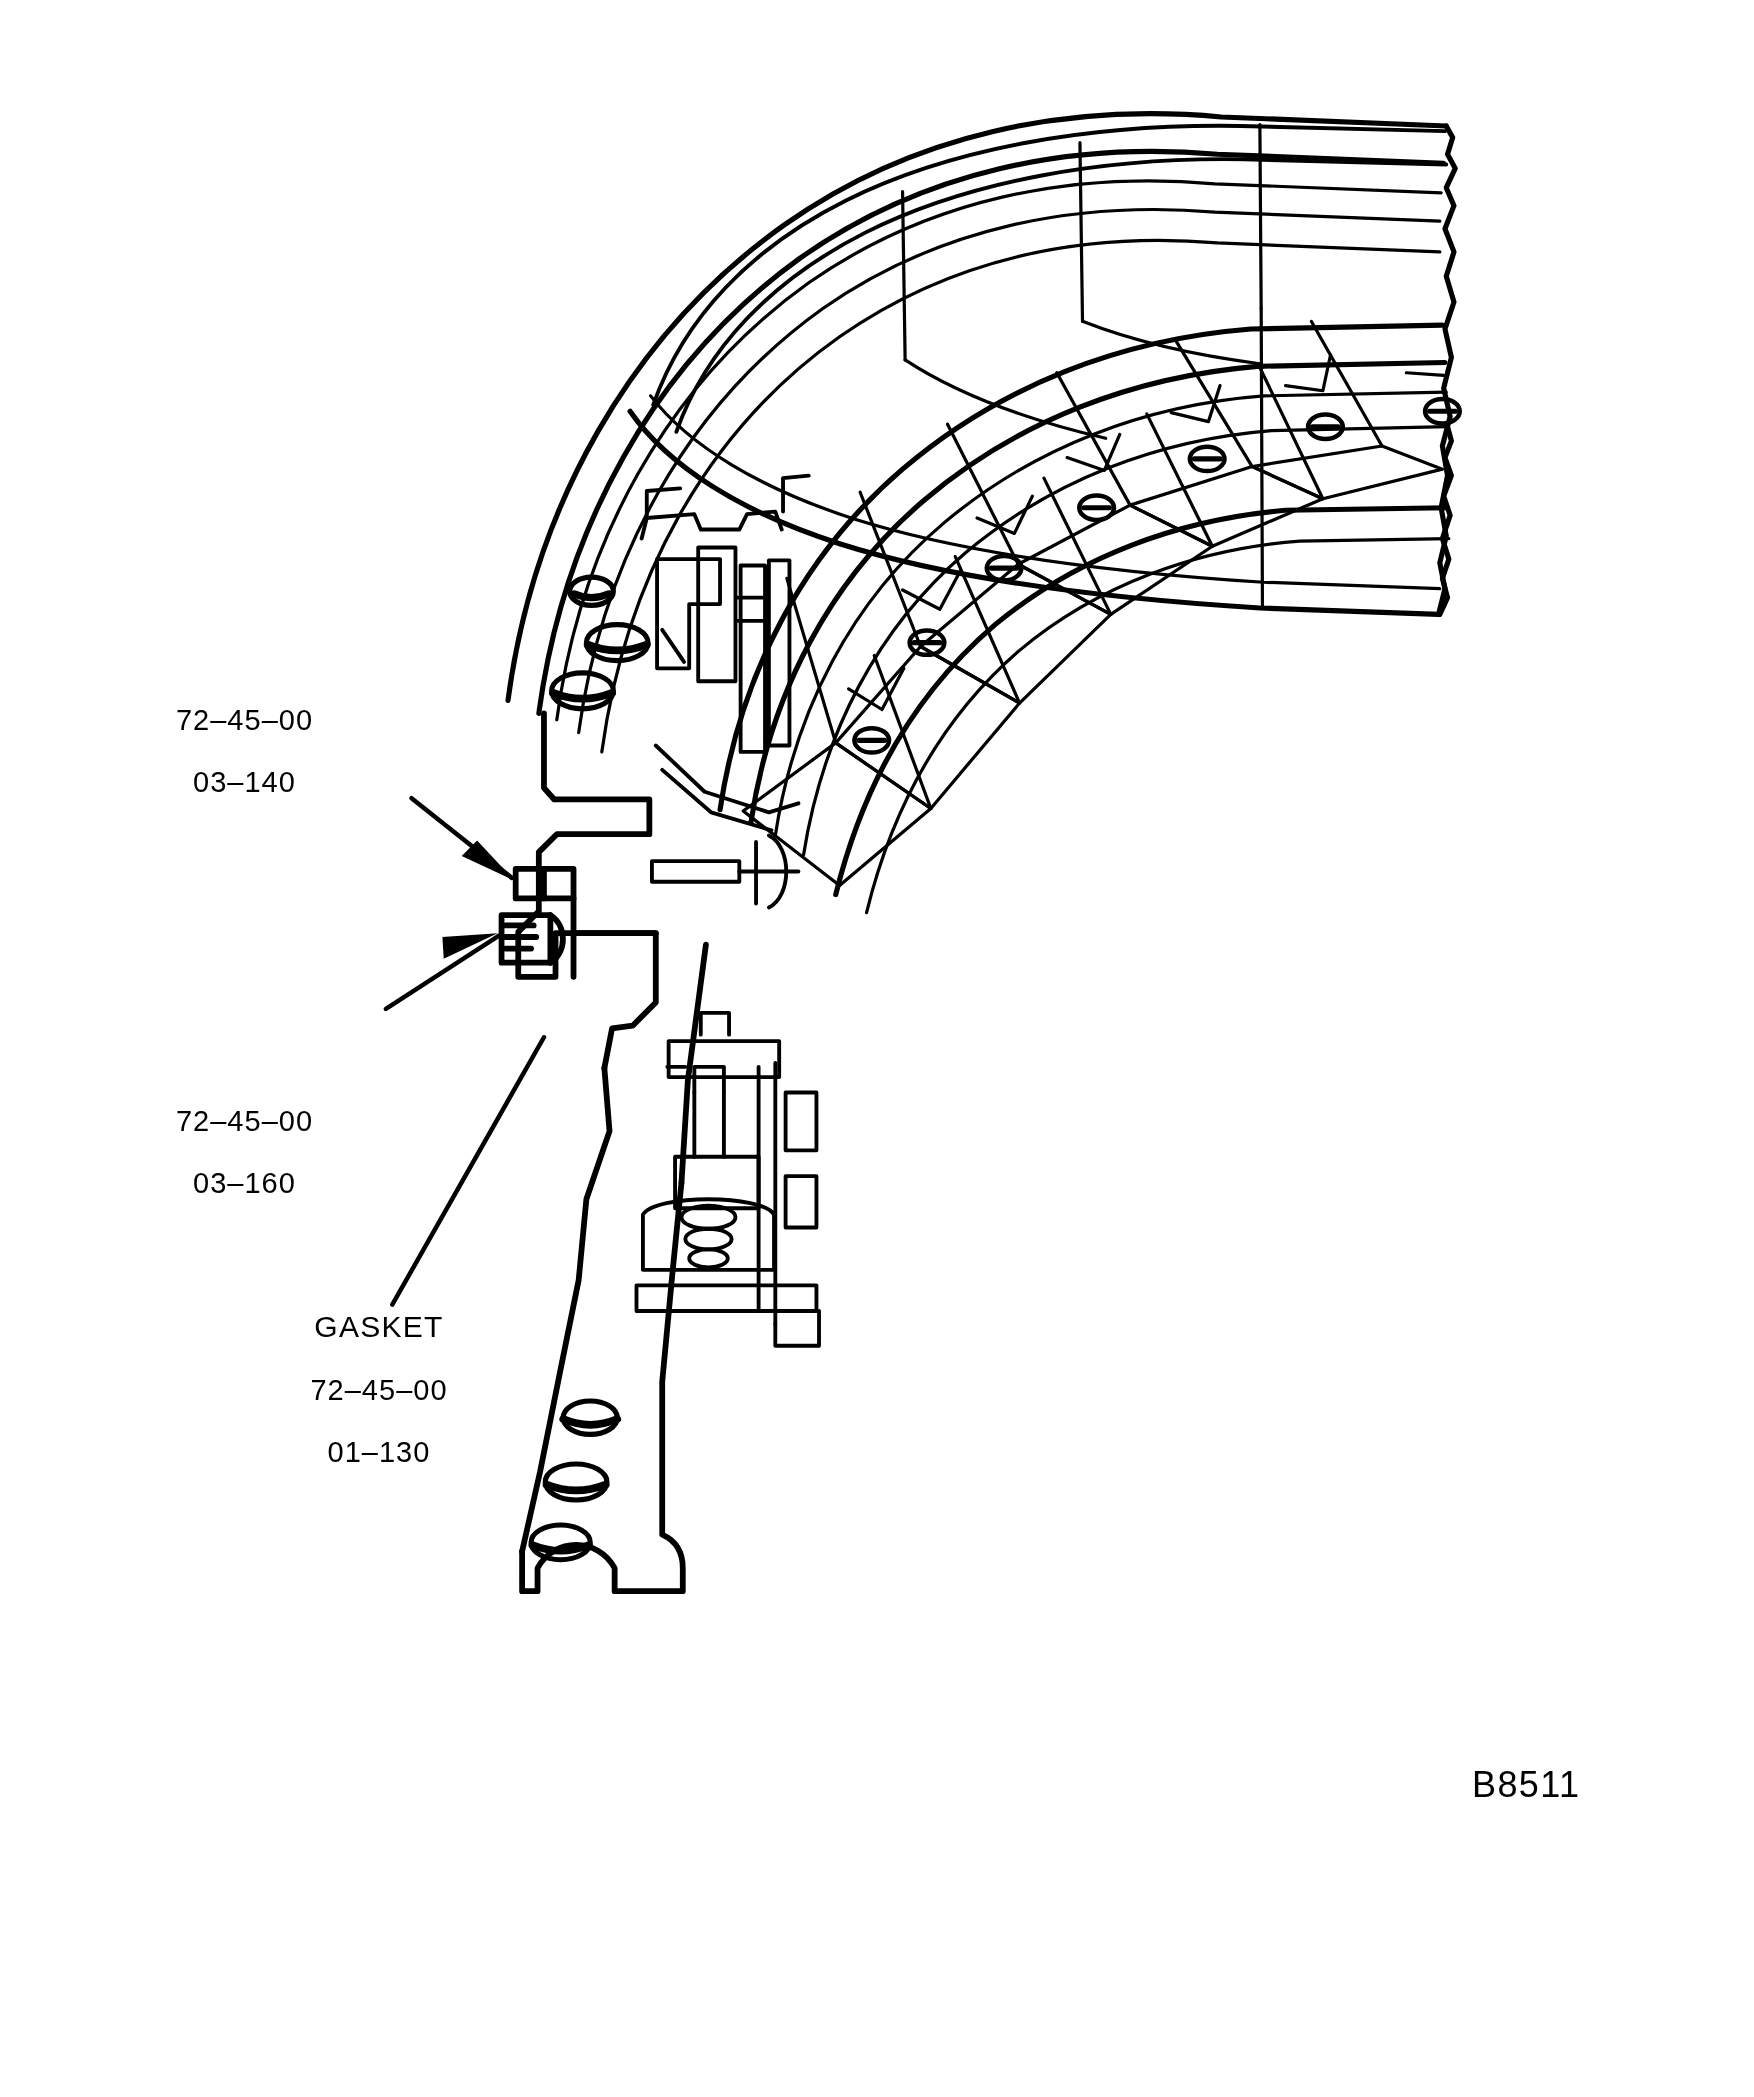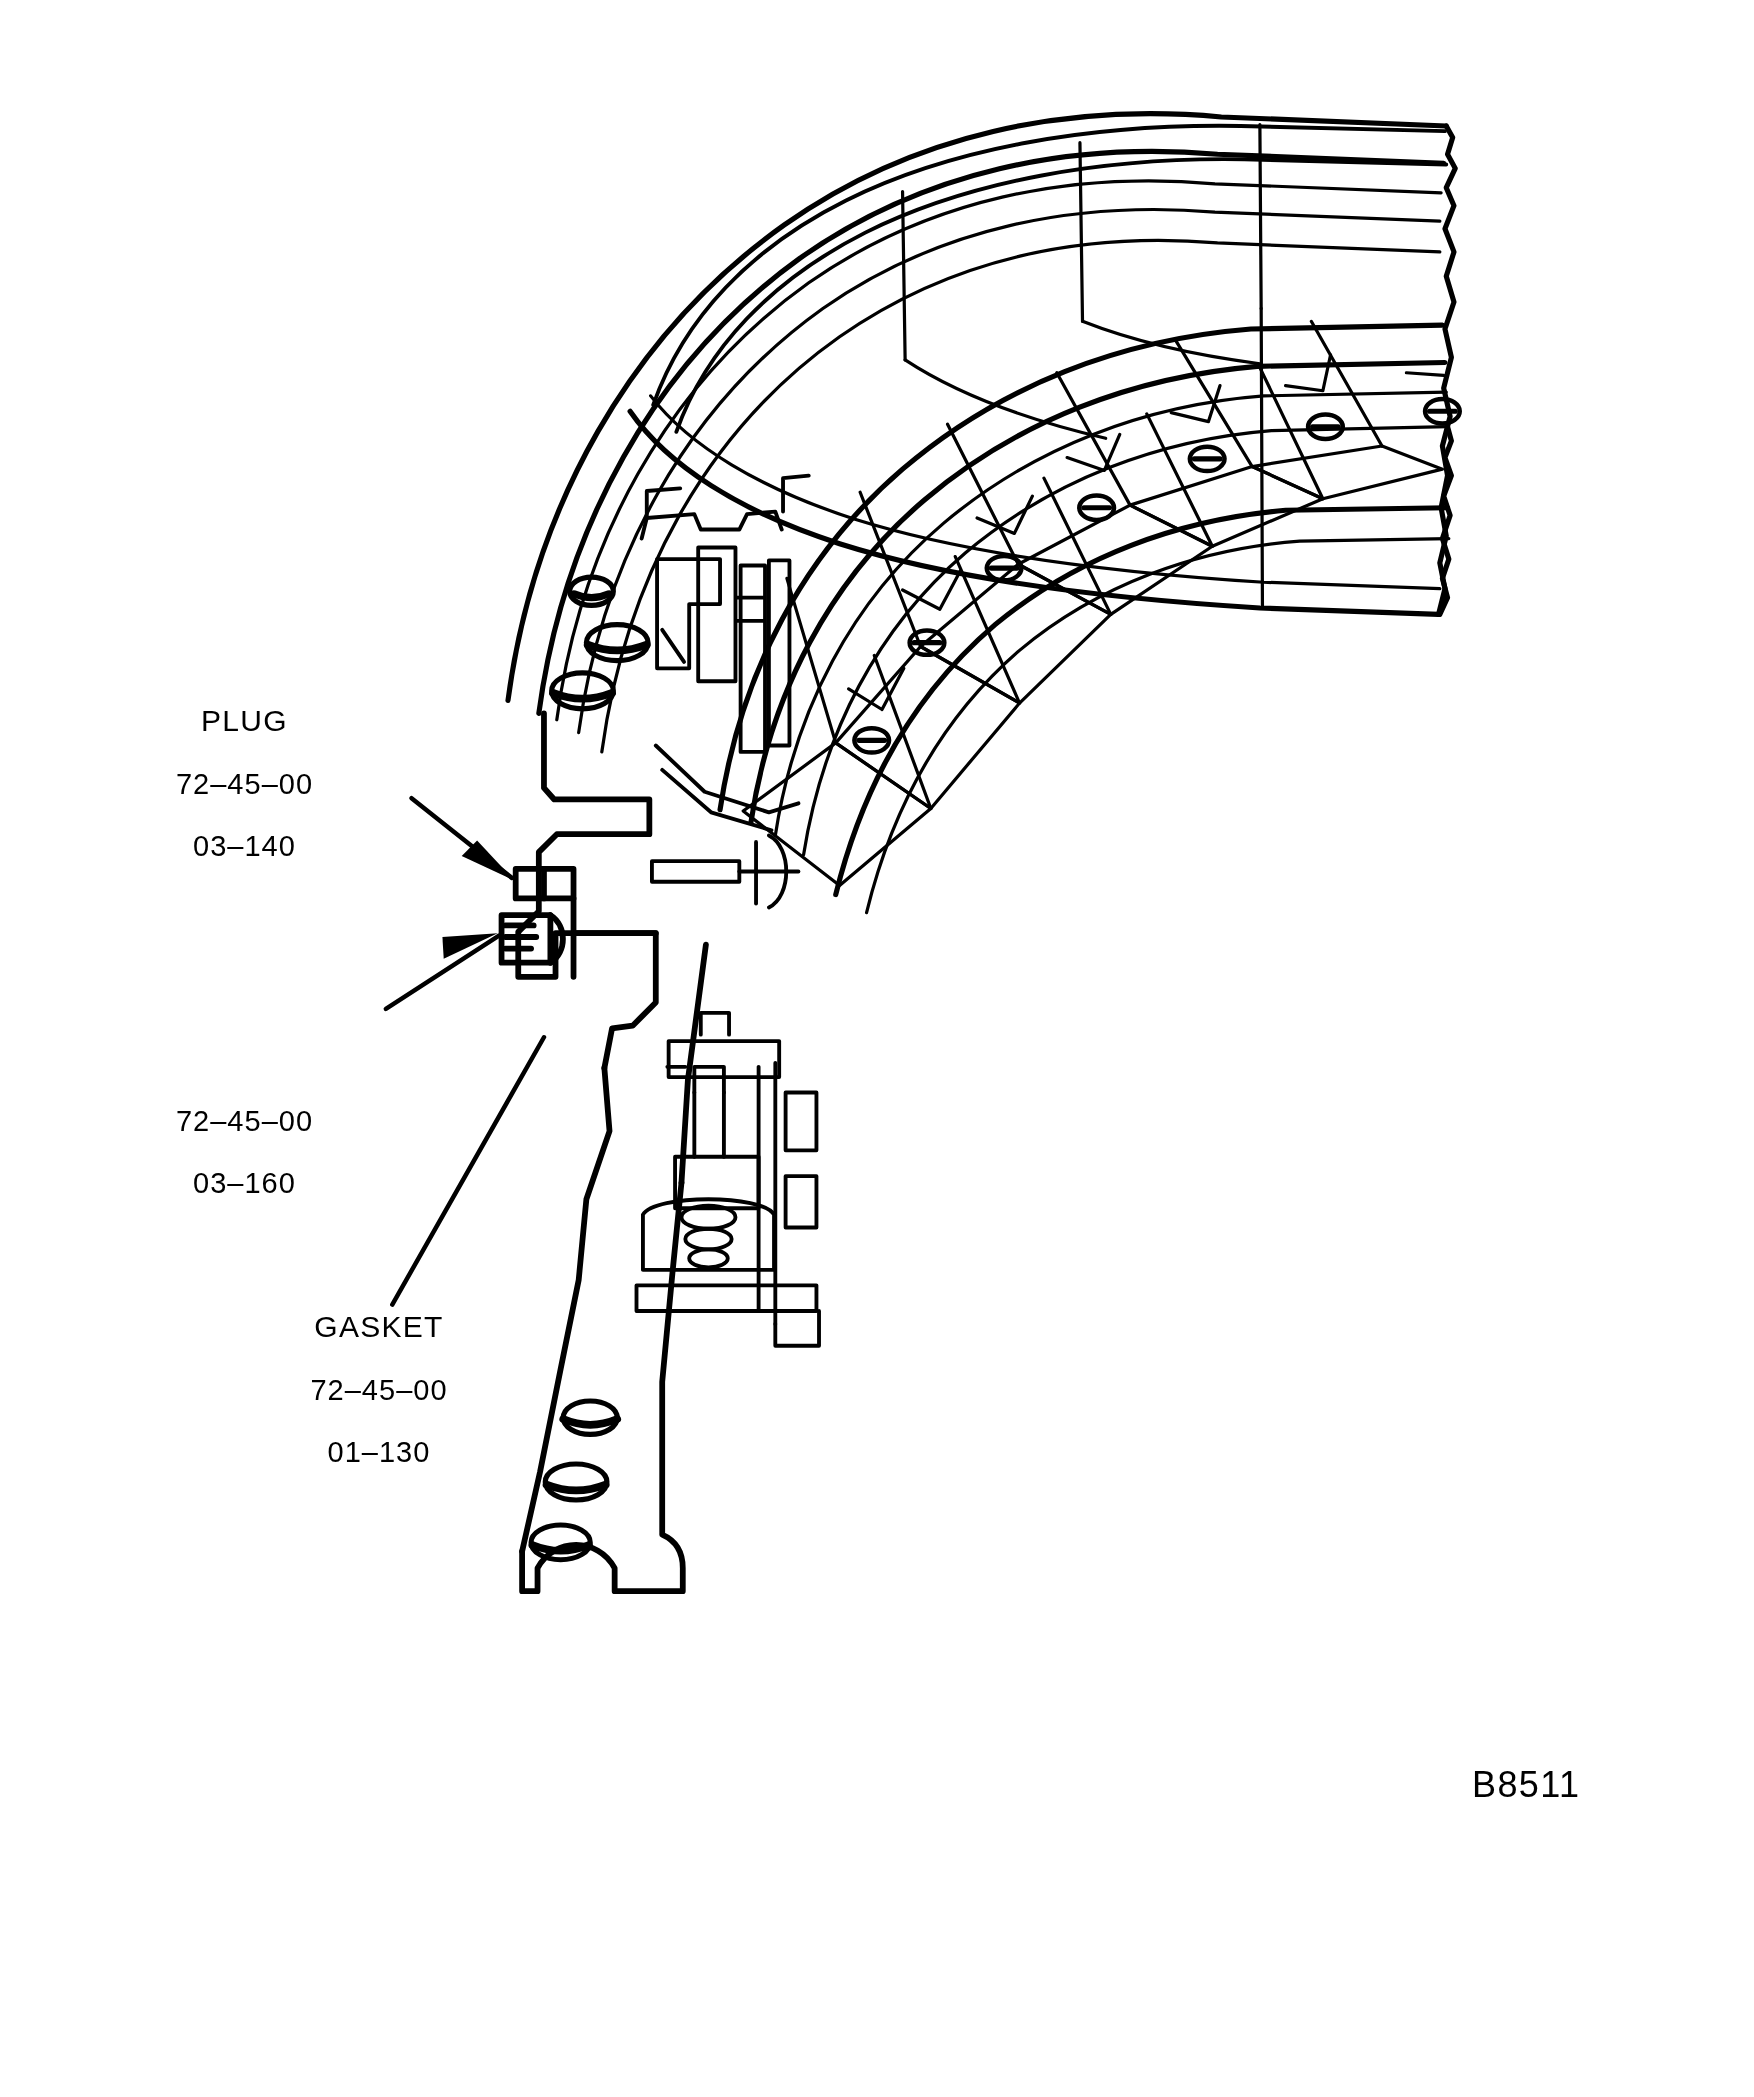--- a/index.html
+++ b/index.html
@@ -238,21 +238,20 @@
       </g>
       <g fill="#000" stroke="none">
         <polygon points="800,1370 718,1332 742,1308"></polygon>
         <polygon points="774,1452 690,1492 688,1458"></polygon>
       </g>
 
     </g>
   </svg>
 
   <div class="callout" id="callout-instrumentation-plug">
-    <span class="ln">PLUG</span>
     <span class="pn">72–45–00</span>
     <span class="pn">03–140</span>
   </div>
 
   <div class="callout" id="callout-retaining-bolt">
     <span class="pn">72–45–00</span>
     <span class="pn">03–160</span>
   </div>
 
   <div class="callout" id="callout-gasket">

